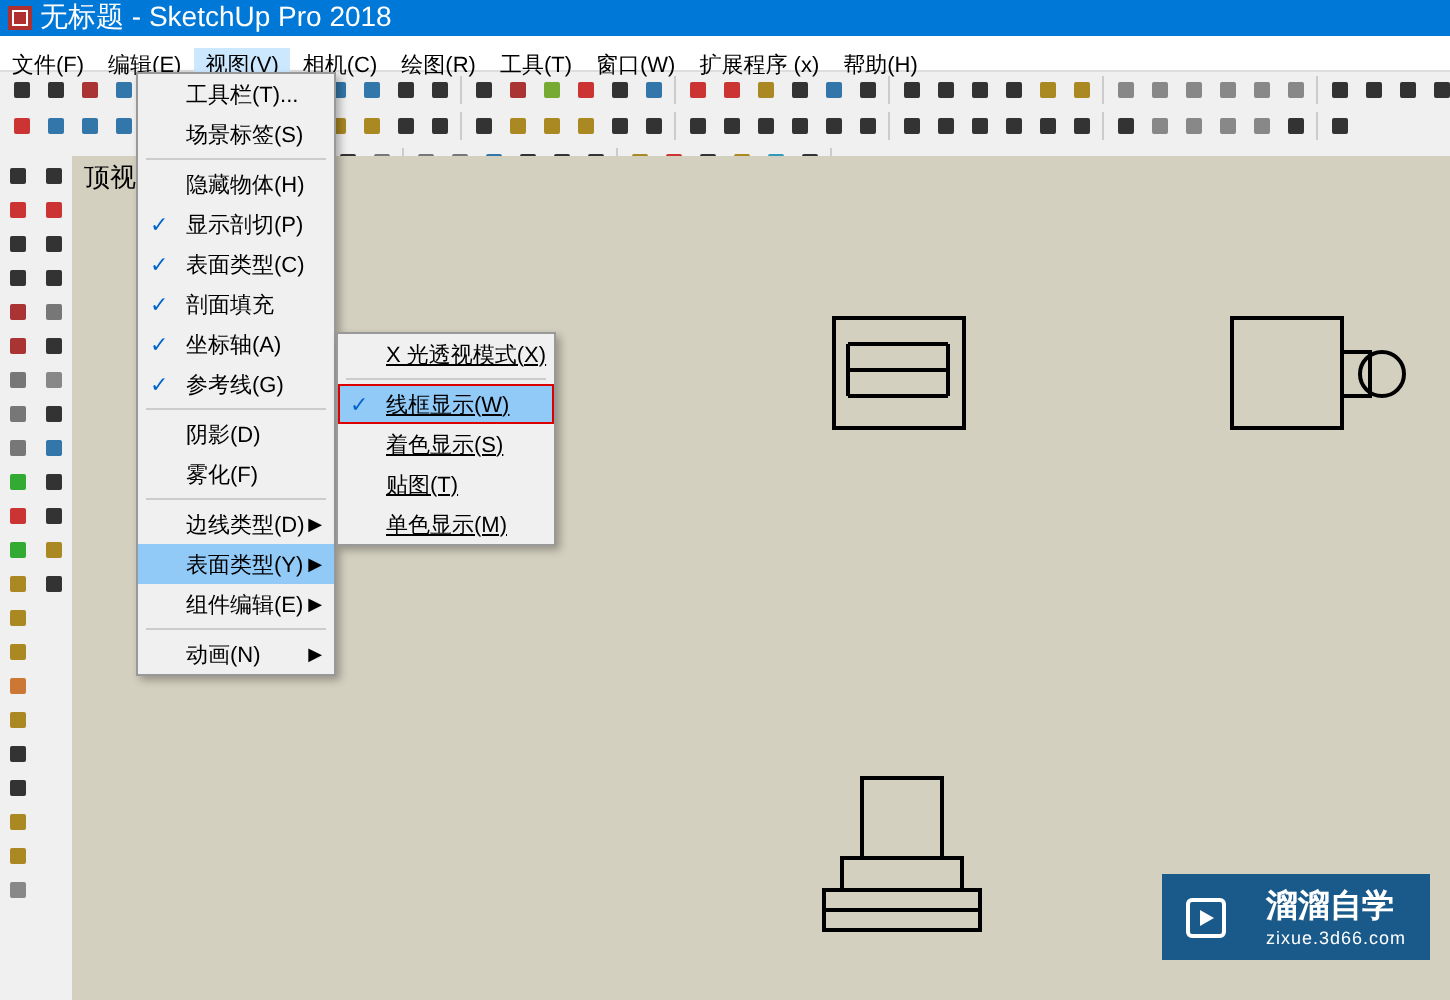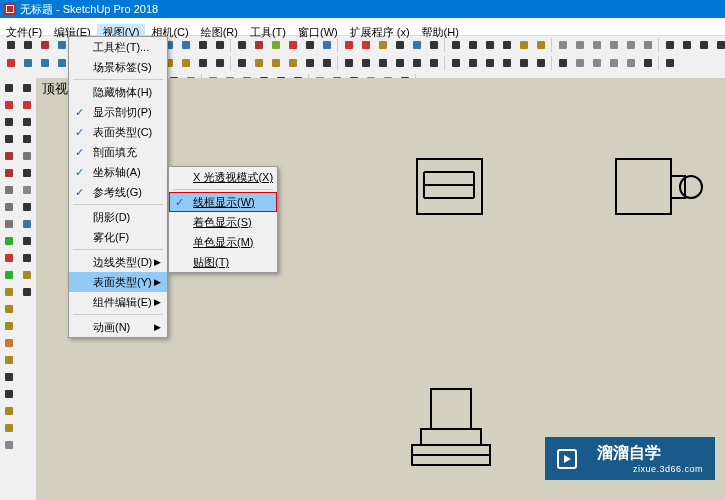--- a/index.html
+++ b/index.html
@@ -1,21 +1,21 @@
 <!DOCTYPE html>
 <html><head>
 <meta charset="utf-8">
 <style>
 * { margin: 0; padding: 0; box-sizing: border-box; font-family: "Microsoft YaHei", SimSun, sans-serif; font-size: 11px; }
 body { width: 725px; height: 500px; background: #fff; overflow: hidden; position: relative; }
 
 .titlebar { height: 18px; background: #0078d7; color: #fff; display: flex; align-items: center; padding-left: 4px; }
 .titlebar .icon { width: 12px; height: 12px; background: #b03030; margin-right: 4px; display: flex; align-items: center; justify-content: center; }
 .titlebar .icon svg { width: 10px; height: 10px; }
-.titlebar .title { font-size: 11px; }
+.titlebar .title { font-size: 14px; }
 
 .menubar { height: 18px; background: #fff; display: flex; align-items: center; border-bottom: 1px solid #ddd; }
 .menubar .item { padding: 1px 6px; cursor: default; margin-top: 12px; }
 .menubar .item.active { background: #cce8ff; text-align: center; }
 
 .toolbar-container { background: #f0f0f0; }
 .toolbar-row { height: 18px; display: flex; align-items: center; padding: 1px 2px; gap: 0; overflow: hidden; }
 .tb-icon { width: 16px; height: 16px; margin: 0 0.5px; border: 1px solid transparent; display: flex; align-items: center; justify-content: center; flex-shrink: 0; }
 .tb-sep { width: 1px; height: 14px; background: #ccc; margin: 0 2px; flex-shrink: 0; }
 
@@ -32,21 +32,21 @@
 .menu-popup .menu-item { display: flex; align-items: center; height: 20px; padding: 0 18px 0 24px; cursor: default; white-space: nowrap; position: relative; }
 .menu-popup .menu-item.highlighted { background: #91c9f7; }
 .menu-popup .menu-item.red-border { outline: 1px solid #d00; outline-offset: -1px; }
 .menu-popup .menu-sep { height: 1px; background: #ccc; margin: 2px 4px; }
 .menu-popup .check { position: absolute; left: 6px; color: #0066cc; font-size: 11px; }
 .menu-popup .arrow { position: absolute; right: 6px; font-size: 9px; }
 
 .watermark { position: absolute; right: 10px; bottom: 20px; background: #1a5a8a; color: #fff; padding: 6px 12px; display: flex; align-items: center; gap: 20px; }
 .watermark .play { width: 20px; height: 20px; border: 2px solid #fff; border-radius: 3px; display: flex; align-items: center; justify-content: center; }
 .watermark .text-line1 { font-size: 16px; font-weight: bold; }
-.watermark .text-line2 { font-size: 9px; letter-spacing: 0.5px; margin-left: 36px; }
+.watermark .text-line2 { font-size: 9px; letter-spacing: 0.5px; }
 </style>
 </head>
 <body>
 
 <div class="titlebar">
   <div class="icon">
     <svg viewBox="0 0 10 10">
         <rect x="1" y="1" width="8" height="8" fill="#fff"></rect>
         <rect x="2" y="2" width="6" height="6" fill="#b03030"></rect>
       </svg>
@@ -863,18 +863,18 @@
     </div>
     <div class="menu-sep"></div>
     <div class="menu-item highlighted red-border">
       <span class="check">✓</span>
       <span>线框显示(W)</span>
     </div>
     <div class="menu-item">
       <span>着色显示(S)</span>
     </div>
     <div class="menu-item">
+      <span>贴图(T)</span>
+    </div>
+    <div class="menu-item">
       <span>单色显示(M)</span>
     </div>
-    <div class="menu-item">
-      <span>贴图(T)</span>
-    </div>
   </div>
 
 </body></html>

